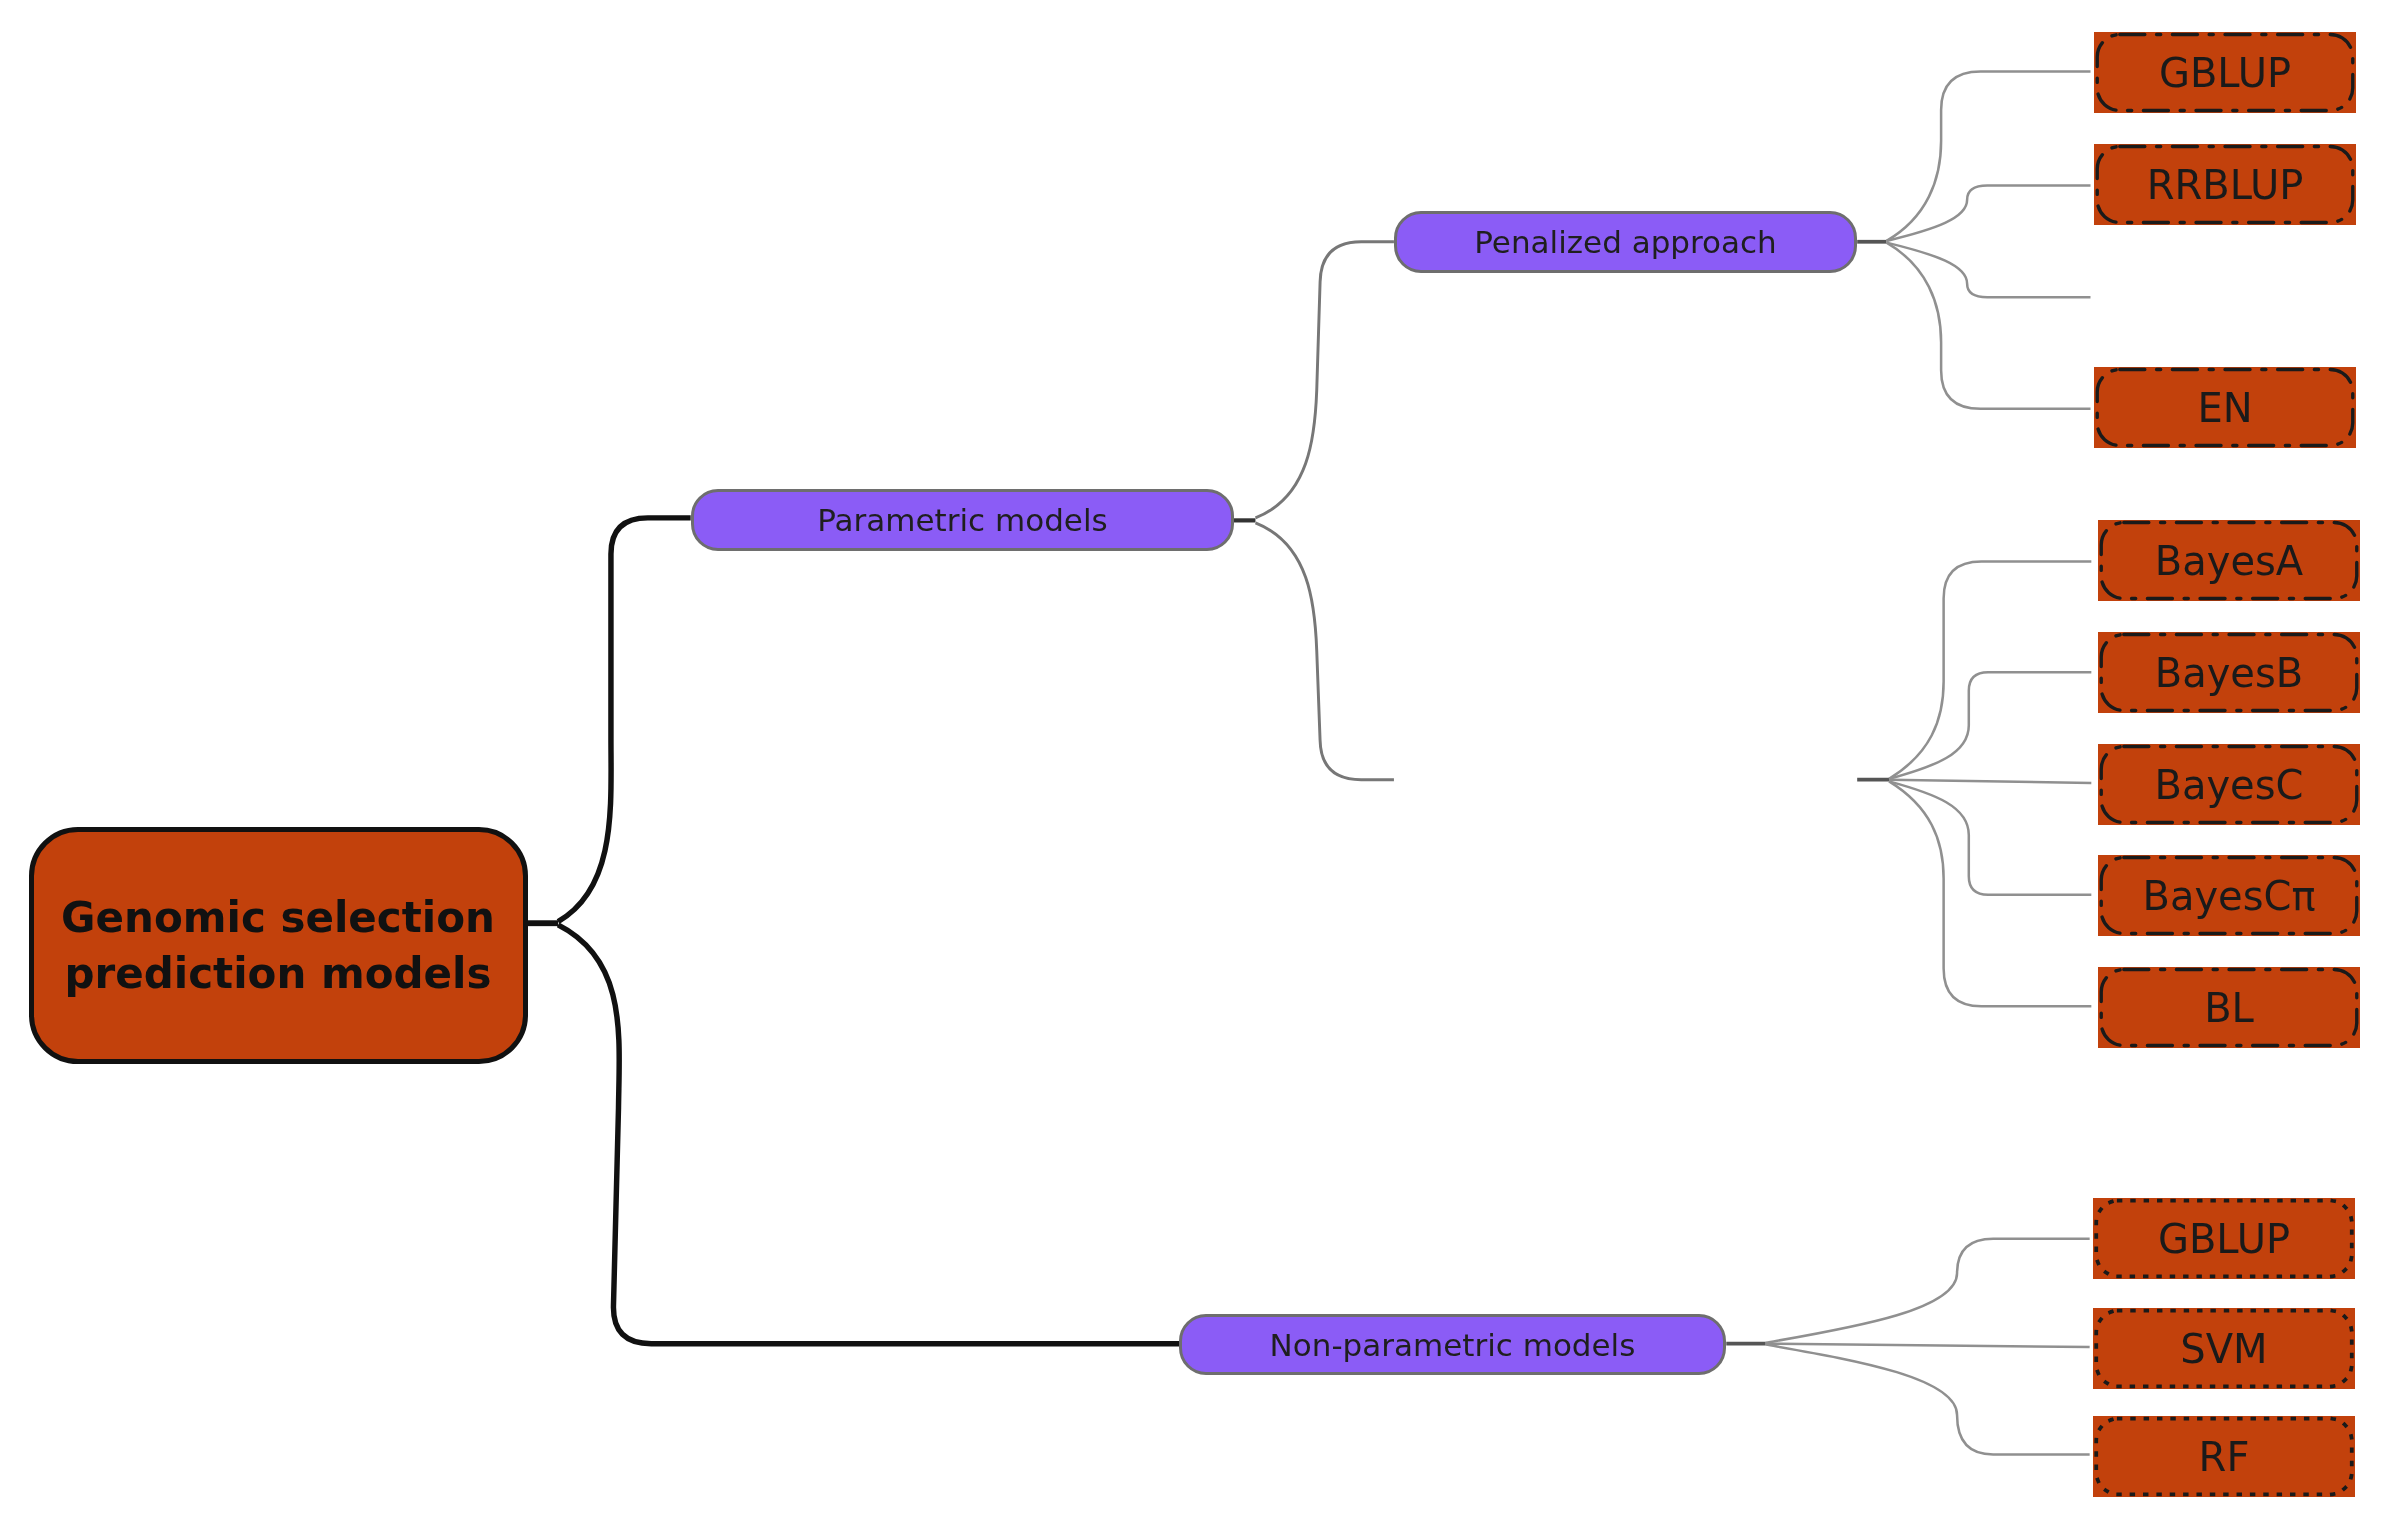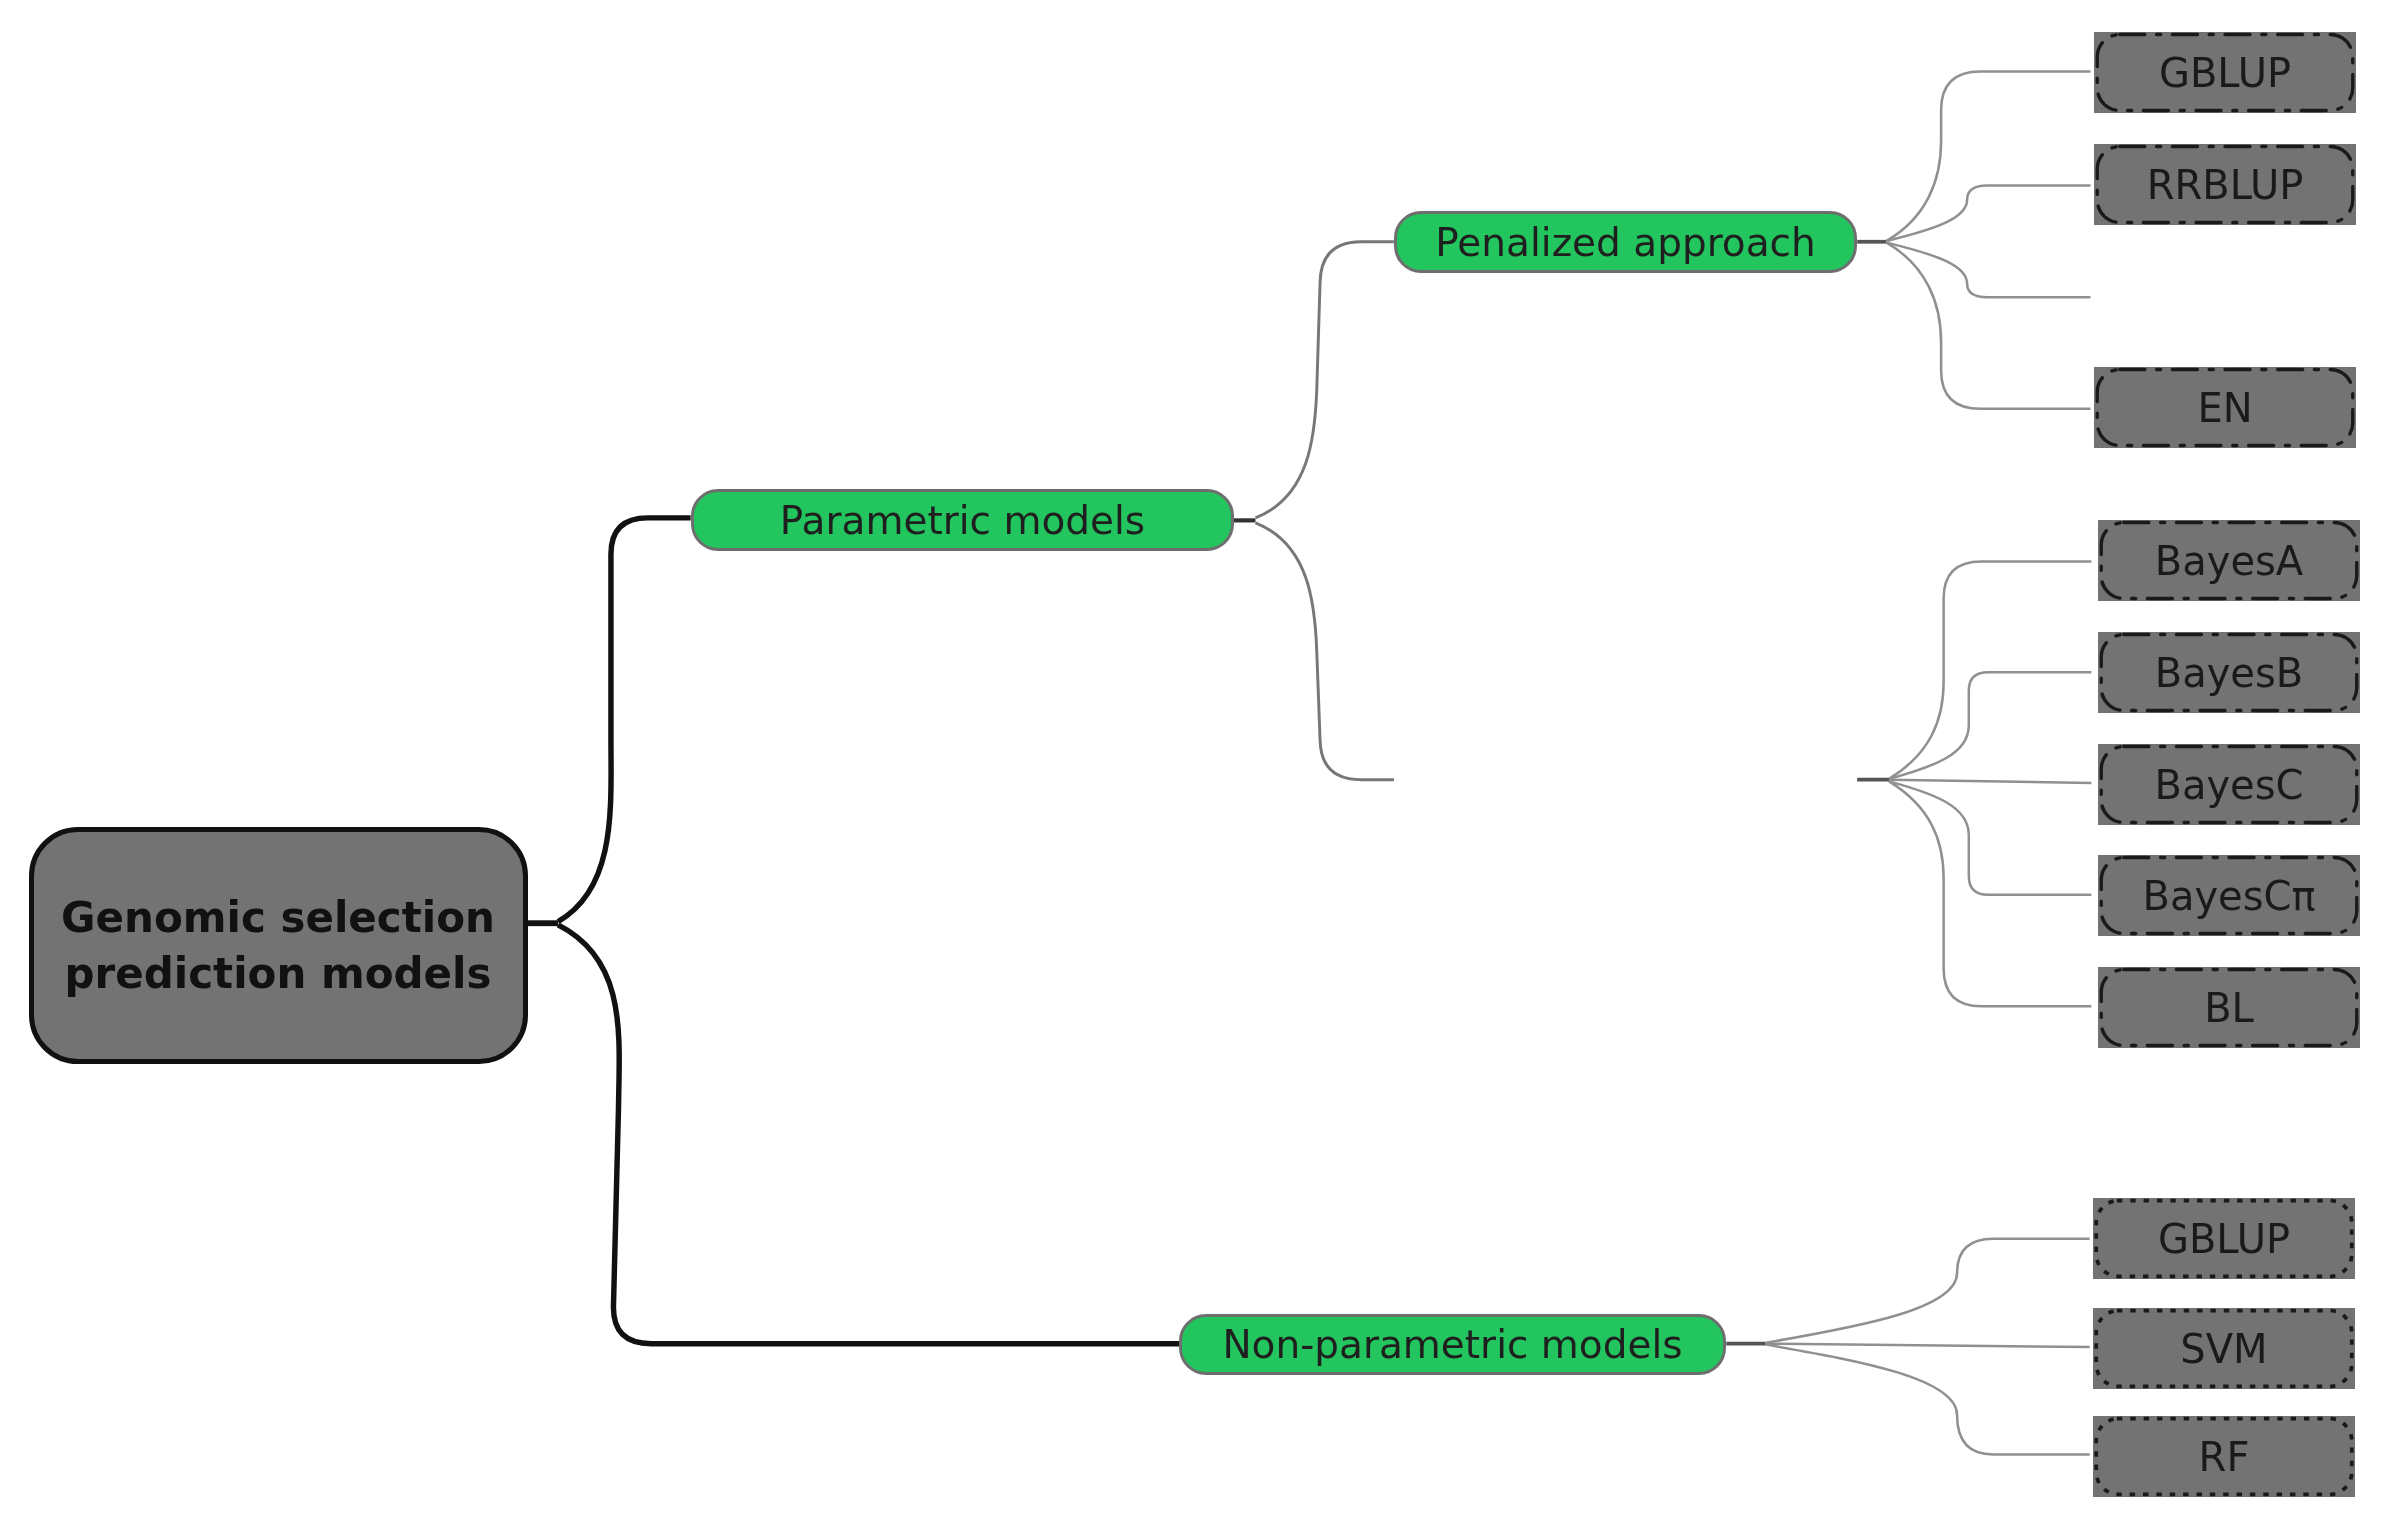--- a/index.html
+++ b/index.html
@@ -20,29 +20,29 @@
     left: 0; top: 0;
     width: 2401px;
     height: 1525px;
   }
   .node {
     position: absolute;
     display: flex;
     align-items: center;
     justify-content: center;
     box-sizing: border-box;
-    background: #737373;
+    background: #c2410c;
     color: #1a1a1a;
   }
   .branch {
     border: 3.4px solid #6e6e6e;
     border-radius: 27px;
-    font-size: 39px;
+    font-size: 31px;
     color: #1f1f1f;
-    background: #22c55e;
+    background: #8b5cf6;
     align-items: center;
   }
   .root {
     left: 28.5px; top: 827px;
     width: 499px; height: 237px;
     border: 5.9px solid #111111;
     border-radius: 49px;
     font-weight: bold;
     font-size: 42px;
     text-align: center;

